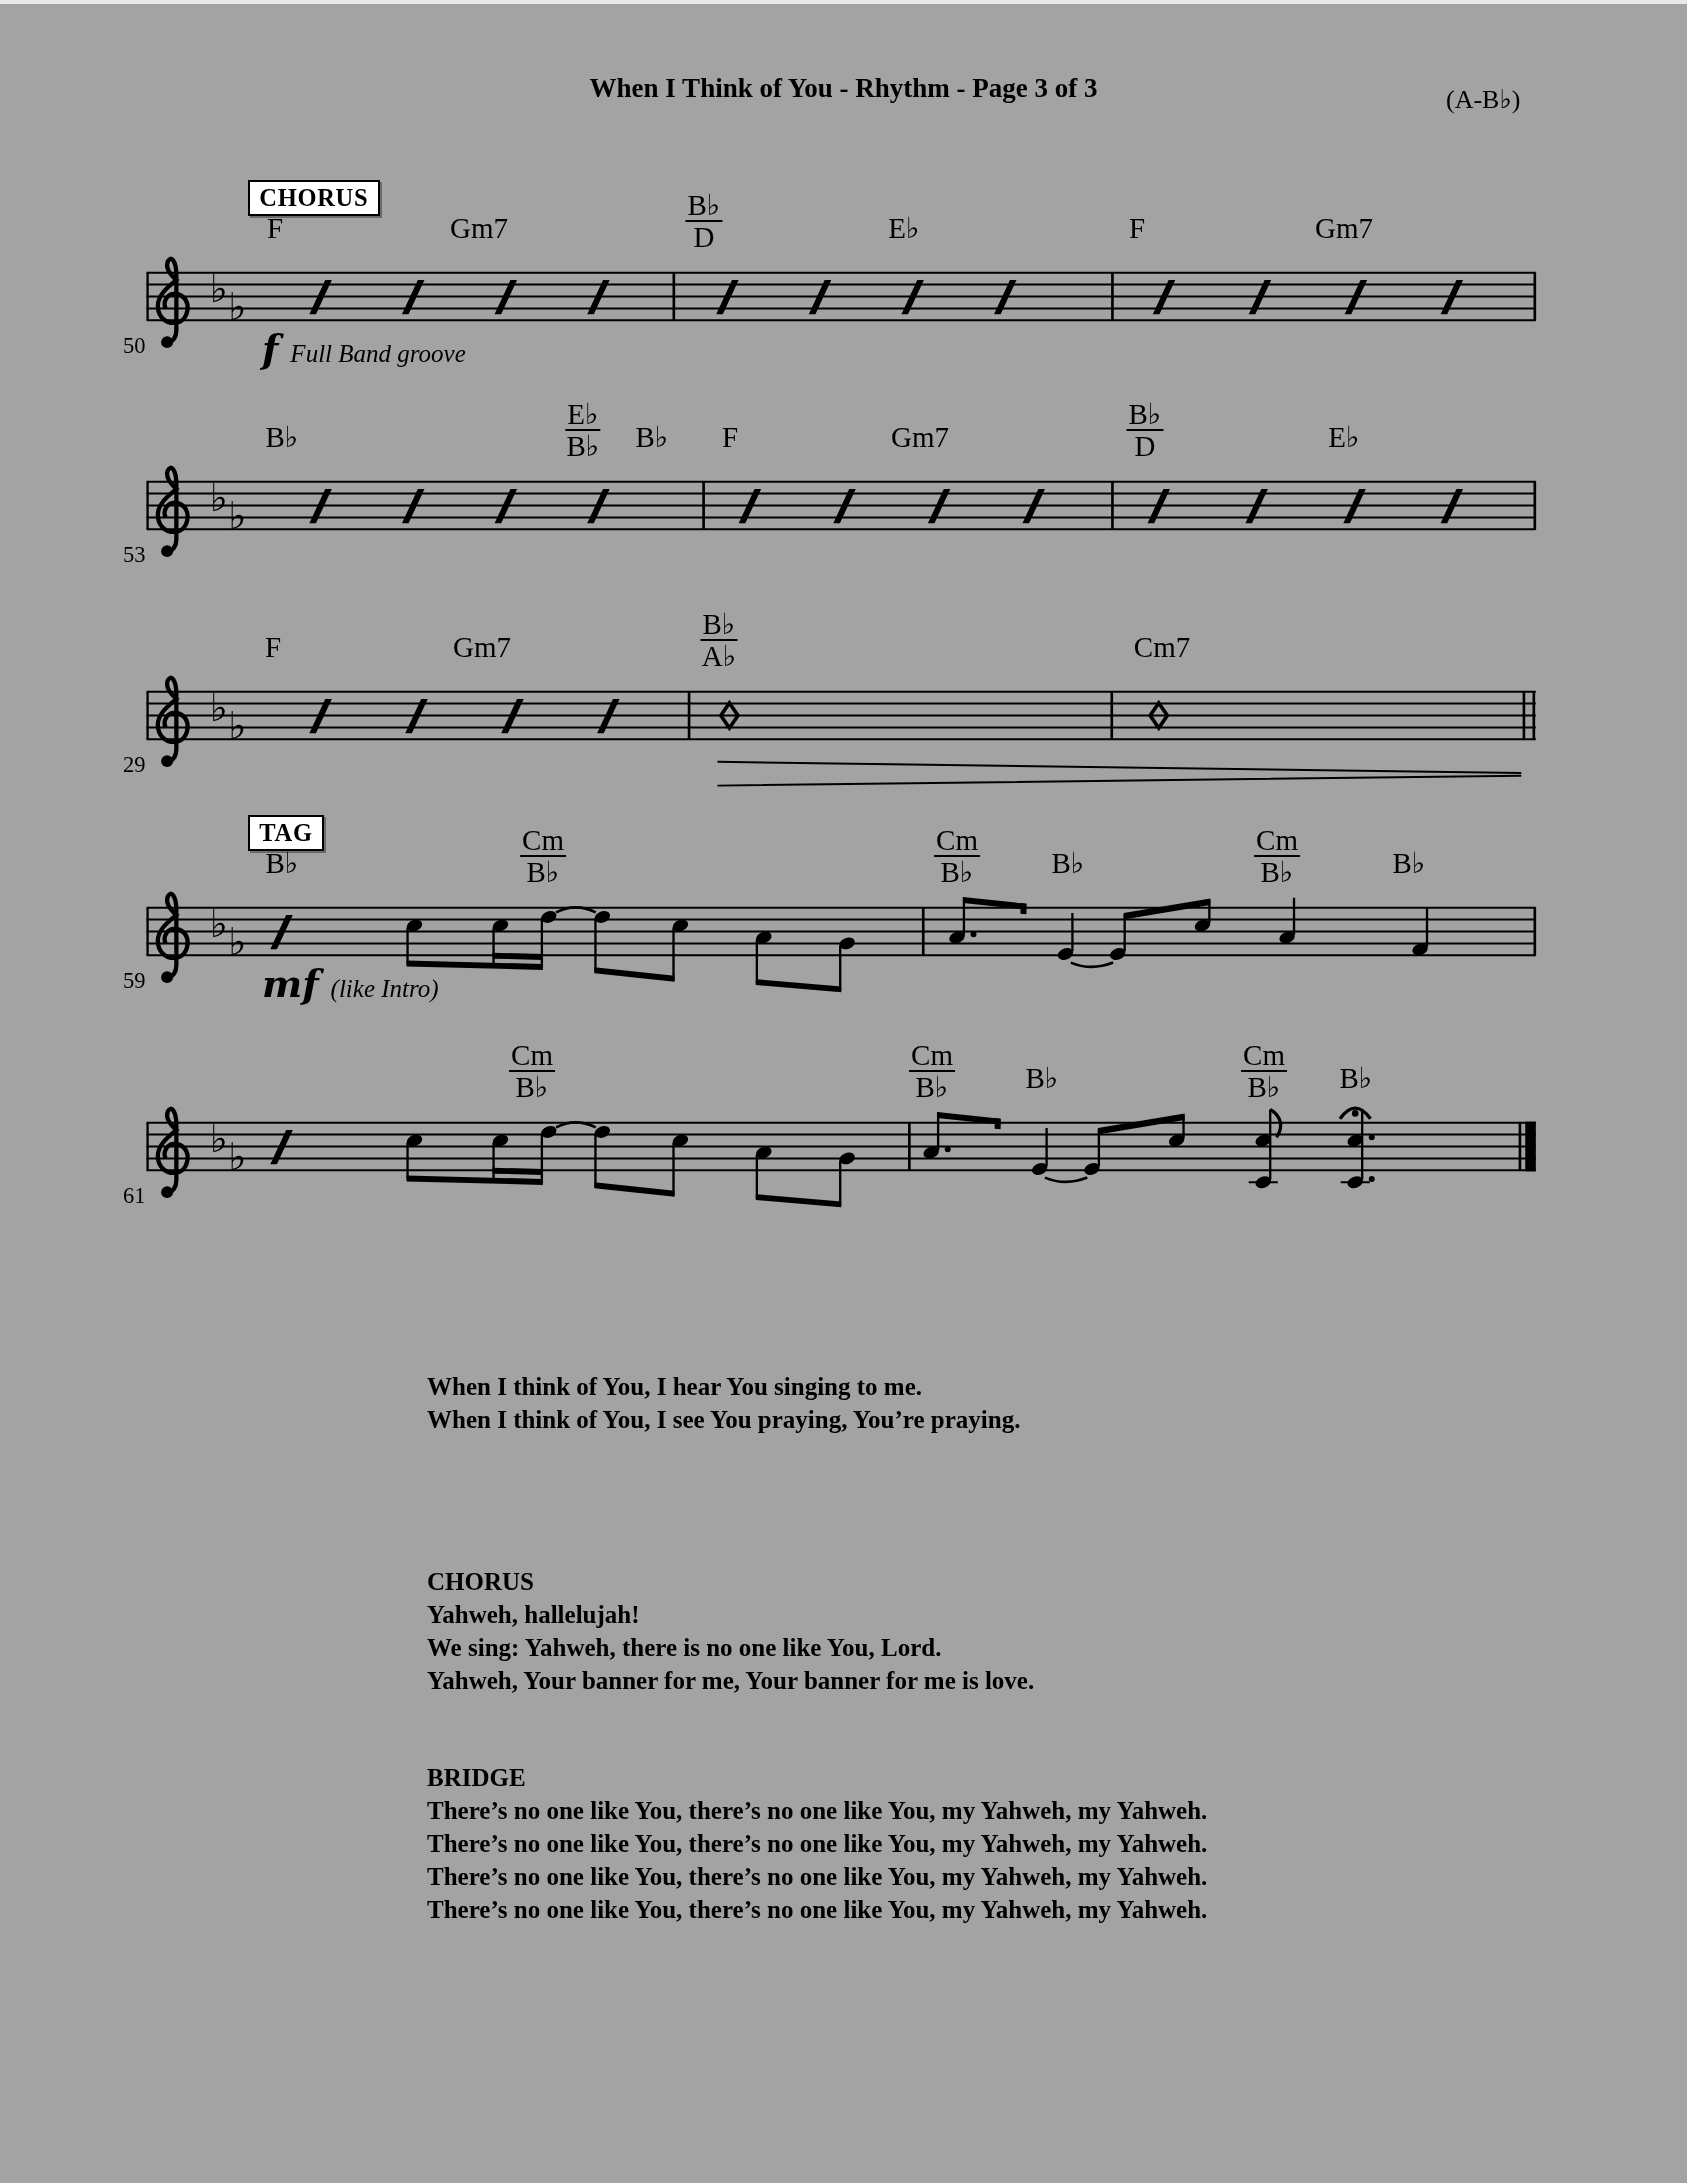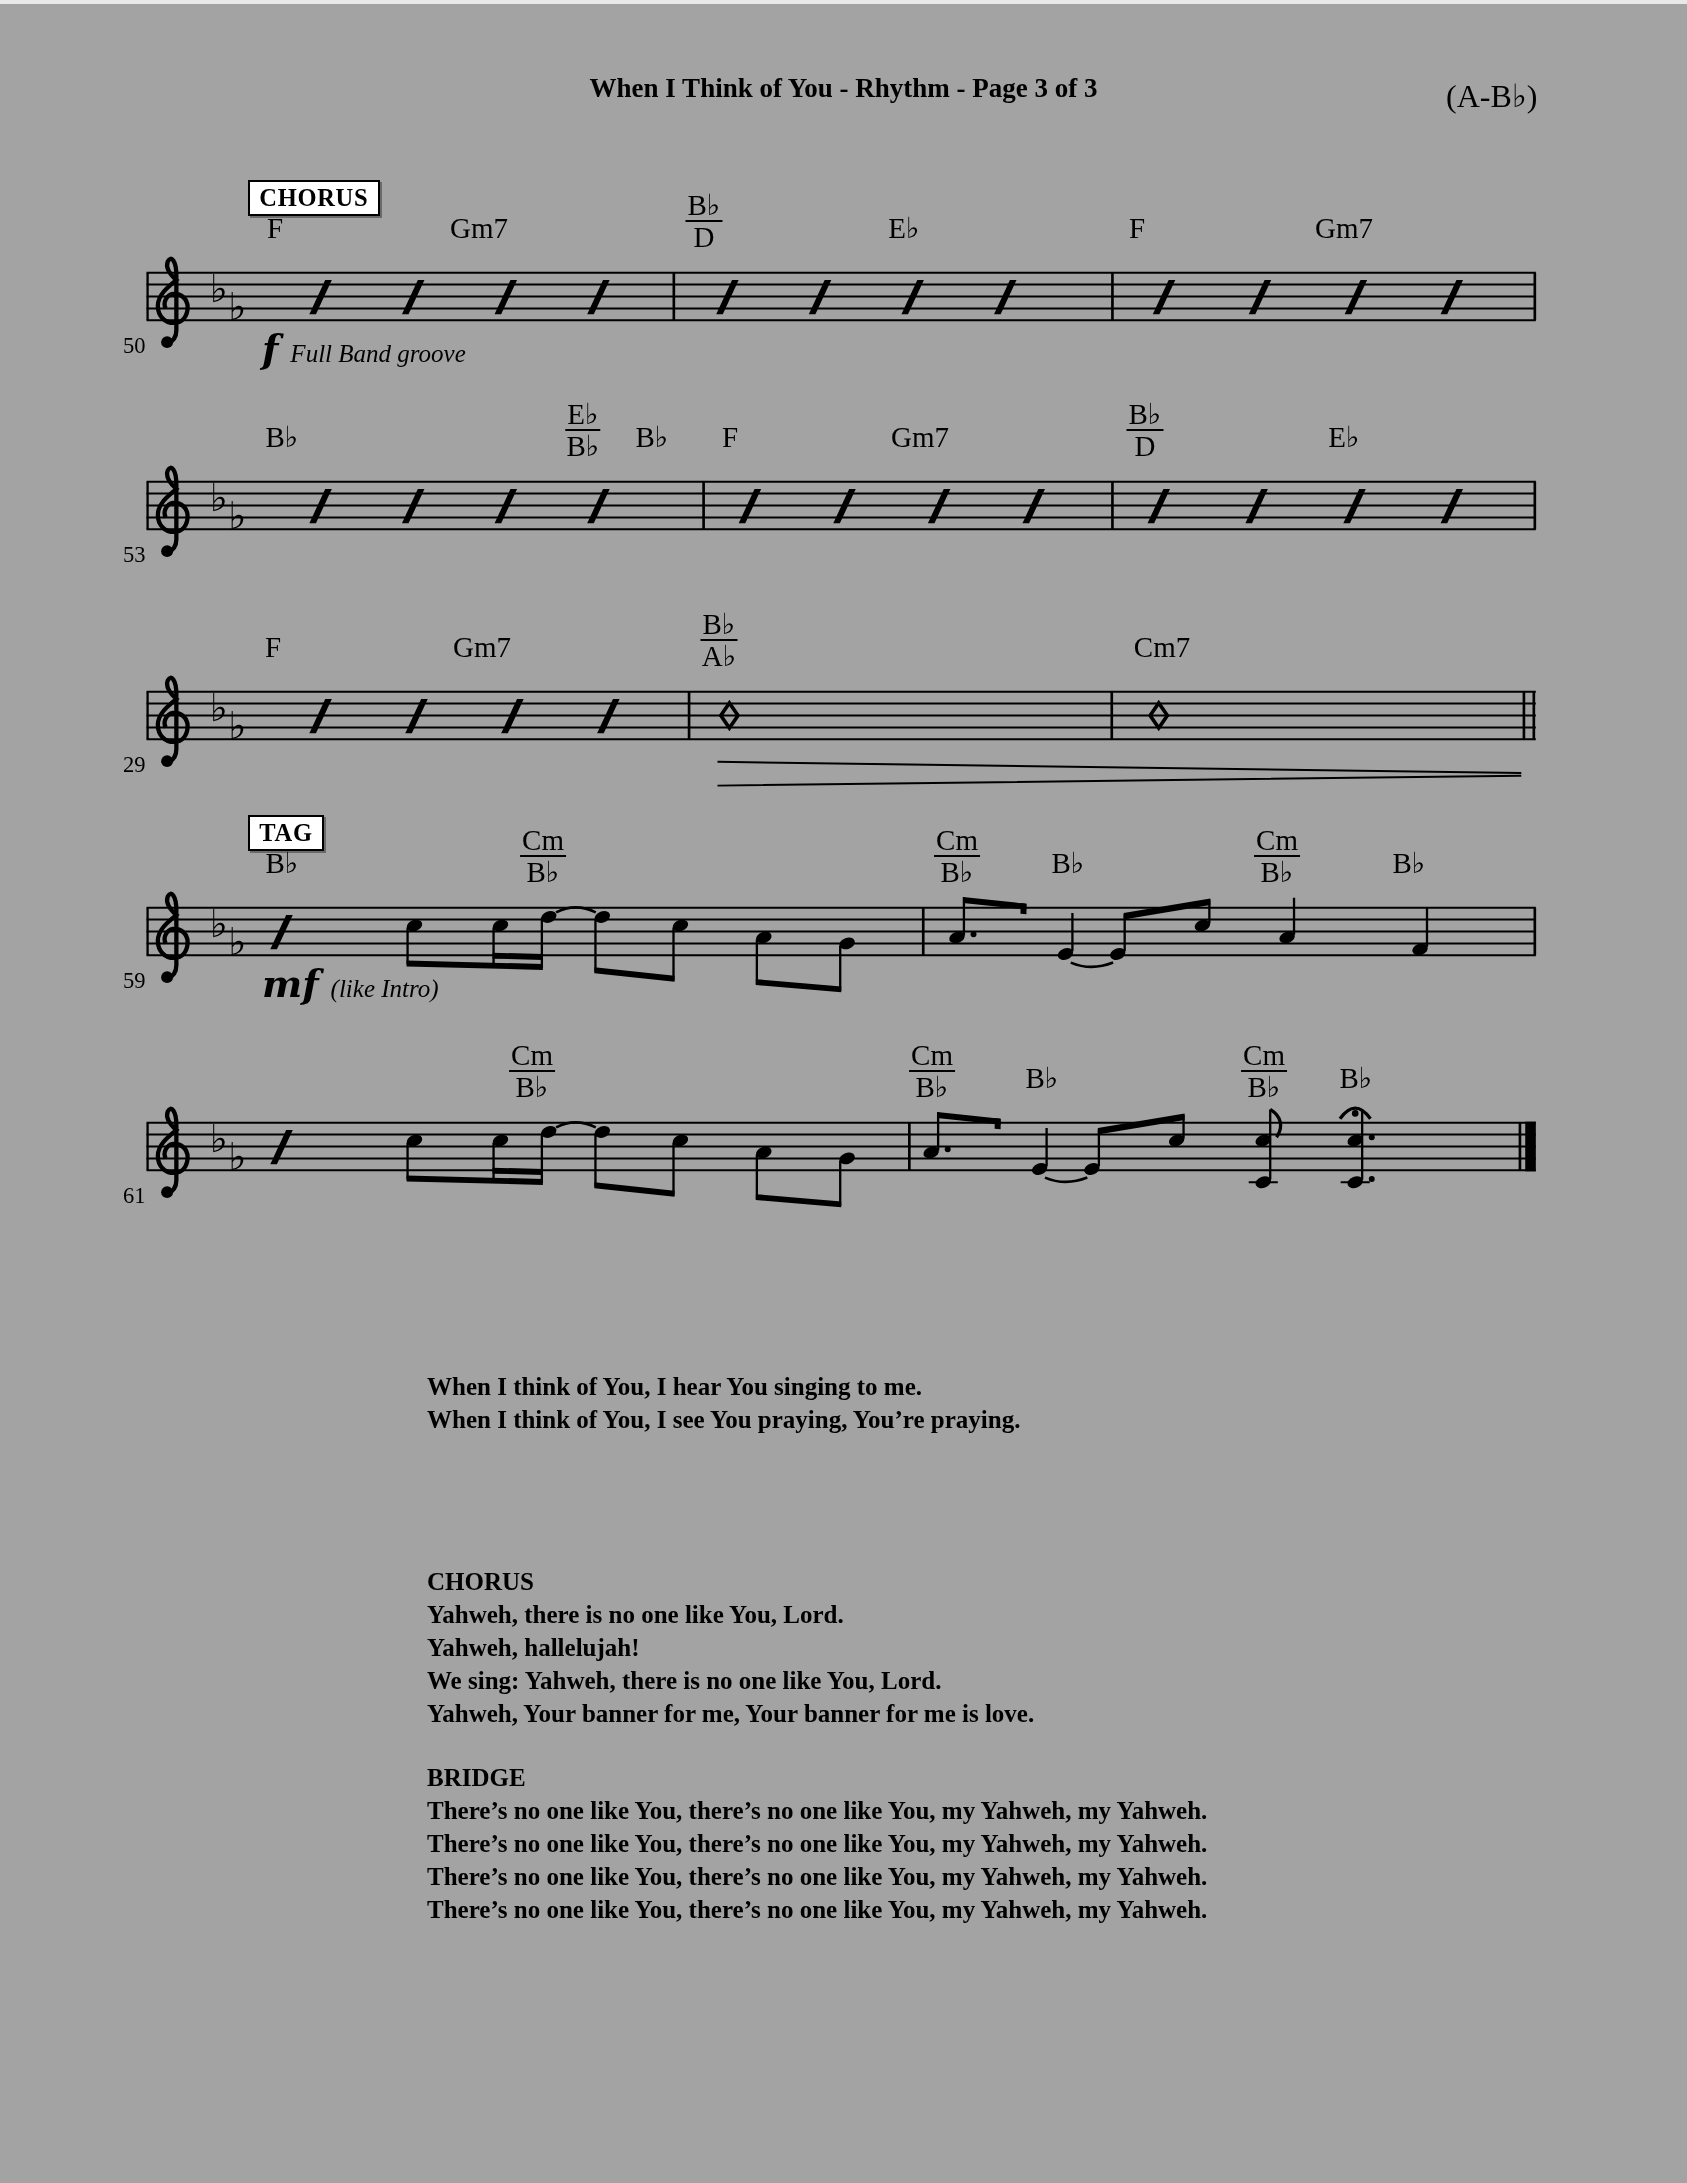--- a/index.html
+++ b/index.html
@@ -10,21 +10,21 @@
     font-family:"Liberation Serif","DejaVu Serif","DejaVu Sans",serif;
     color:#000;
     overflow:hidden;
     margin:4px auto;
   }
   .title{
     position:absolute;left:50%;top:69px;transform:translateX(-50%);
     font-size:27px;font-weight:bold;white-space:nowrap;
   }
   .keylabel{
-    position:absolute;left:1446px;top:73px;font-size:32px;white-space:nowrap;
+    position:absolute;left:1446px;top:80px;font-size:26px;white-space:nowrap;
   }
   .system{position:absolute;left:0;top:0;width:1687px;height:0;}
   .notation{position:absolute;left:132px;top:calc(var(--st) - 40px);overflow:visible;}
   .secbox{
     position:absolute;left:248px;top:calc(var(--st) - 93px);
     border:2px solid #000;box-shadow:2px 2px 0 rgba(0,0,0,.35);
     font-size:24.5px;font-weight:bold;letter-spacing:0.7px;
     padding:2px 9.3px;line-height:28px;background:#fff;white-space:nowrap;
   }
   .mnum{
@@ -281,21 +281,20 @@
     </div>
     <div class="chord single" style="--x:1356px"><span>B♭</span></div>
   </div>
 
   <div class="lyrics lyr-verse">
     <div class="sect">When I think of You, I hear You singing to me.</div>
     <div class="sect">When I think of You, I see You praying, You’re praying.</div>
   </div>
   <div class="lyrics lyr-chorus">
     <div class="sect">CHORUS</div>
-    <div class="sect">Yahweh, there is no one like You, Lord.</div>
     <div class="sect">Yahweh, hallelujah!</div>
     <div class="sect">We sing: Yahweh, there is no one like You, Lord.</div>
     <div class="sect">Yahweh, Your banner for me, Your banner for me is love.</div>
   </div>
   <div class="lyrics lyr-bridge">
     <div class="sect">BRIDGE</div>
     <div class="sect">There’s no one like You, there’s no one like You, my Yahweh, my Yahweh.</div>
     <div class="sect">There’s no one like You, there’s no one like You, my Yahweh, my Yahweh.</div>
     <div class="sect">There’s no one like You, there’s no one like You, my Yahweh, my Yahweh.</div>
     <div class="sect">There’s no one like You, there’s no one like You, my Yahweh, my Yahweh.</div>

